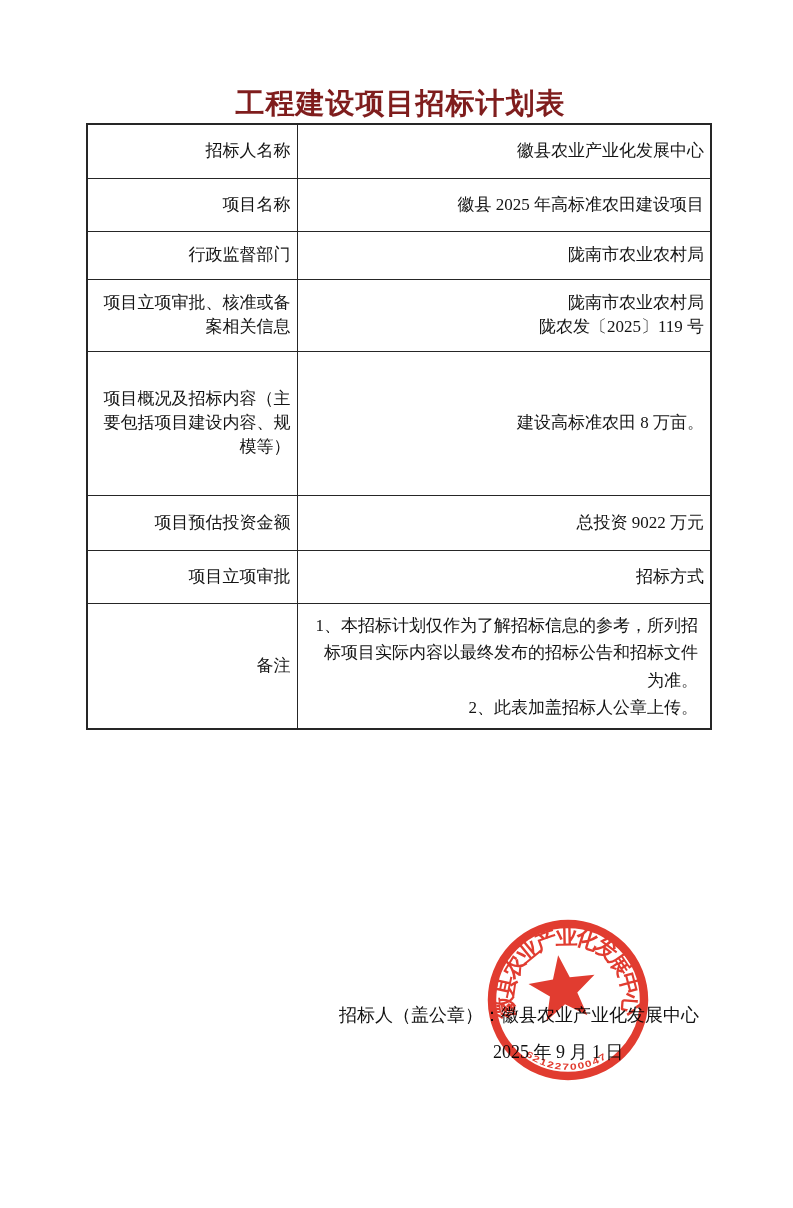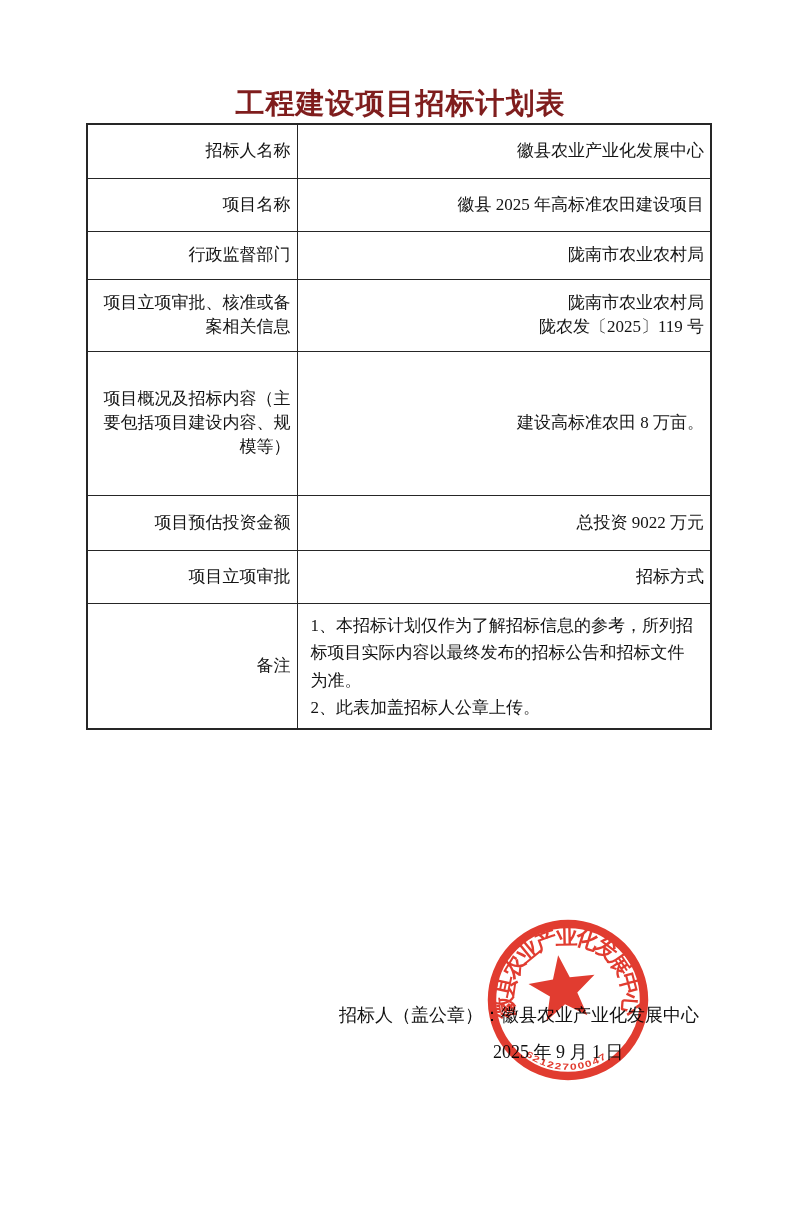--- a/index.html
+++ b/index.html
@@ -19,21 +19,21 @@
     border-collapse:collapse; table-layout:fixed;
     border:2.5px solid #262626;
   }
   table.plan td {
     border:1.5px solid #262626; font-size:17px; vertical-align:middle;
     padding:2px 6px; word-break:break-all;text-align:right;
   }
   td.lbl { text-align:center; line-height:24px; }
   td.val { text-align:center; line-height:24px; }
   td.val .vline2 { }
-  td.val.remark { text-align:left; padding:8px 12px 6px 13px; line-height:27.5px; vertical-align:middle;border-radius:10px; }
+  td.val.remark { text-align:right; padding:8px 12px 6px 13px; line-height:27.5px; vertical-align:middle;border-radius:10px; }
   tr.r0  { height:54px; }
   tr.r1  { height:53px; }
   tr.r2  { height:48px; }
   tr.r3  { height:72px; }
   tr.r4  { height:144px; }
   tr.r5  { height:53px; }
   tr.r6  { height:55px; }
   tr.r7  { height:53px; }
   tr.r8  { height:55px; }
   tr.r9  { height:65px; }

